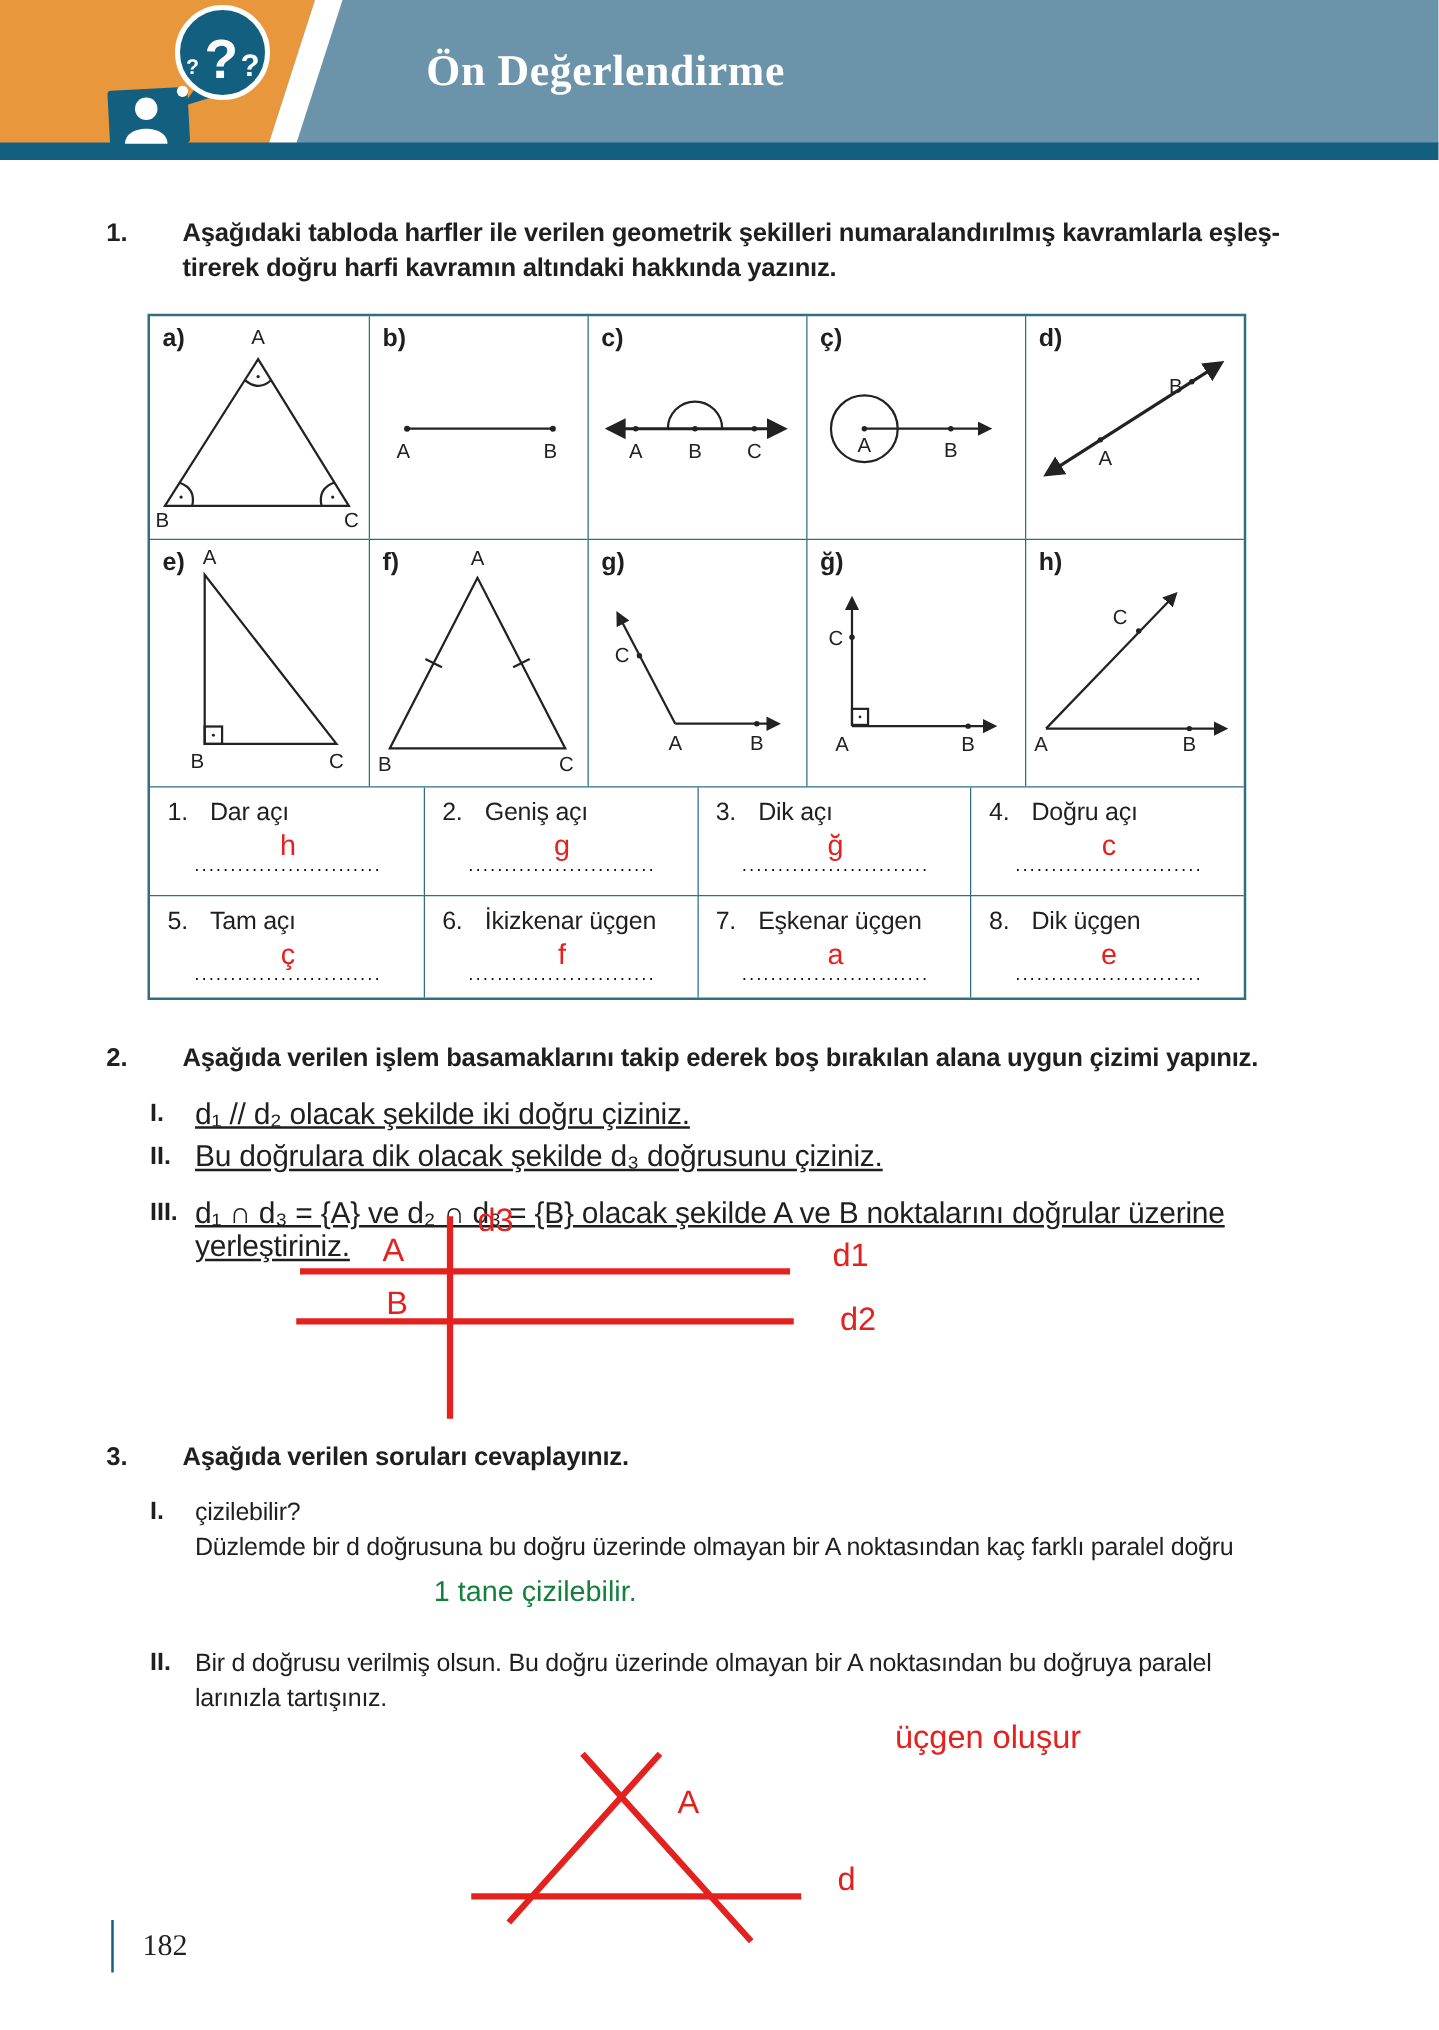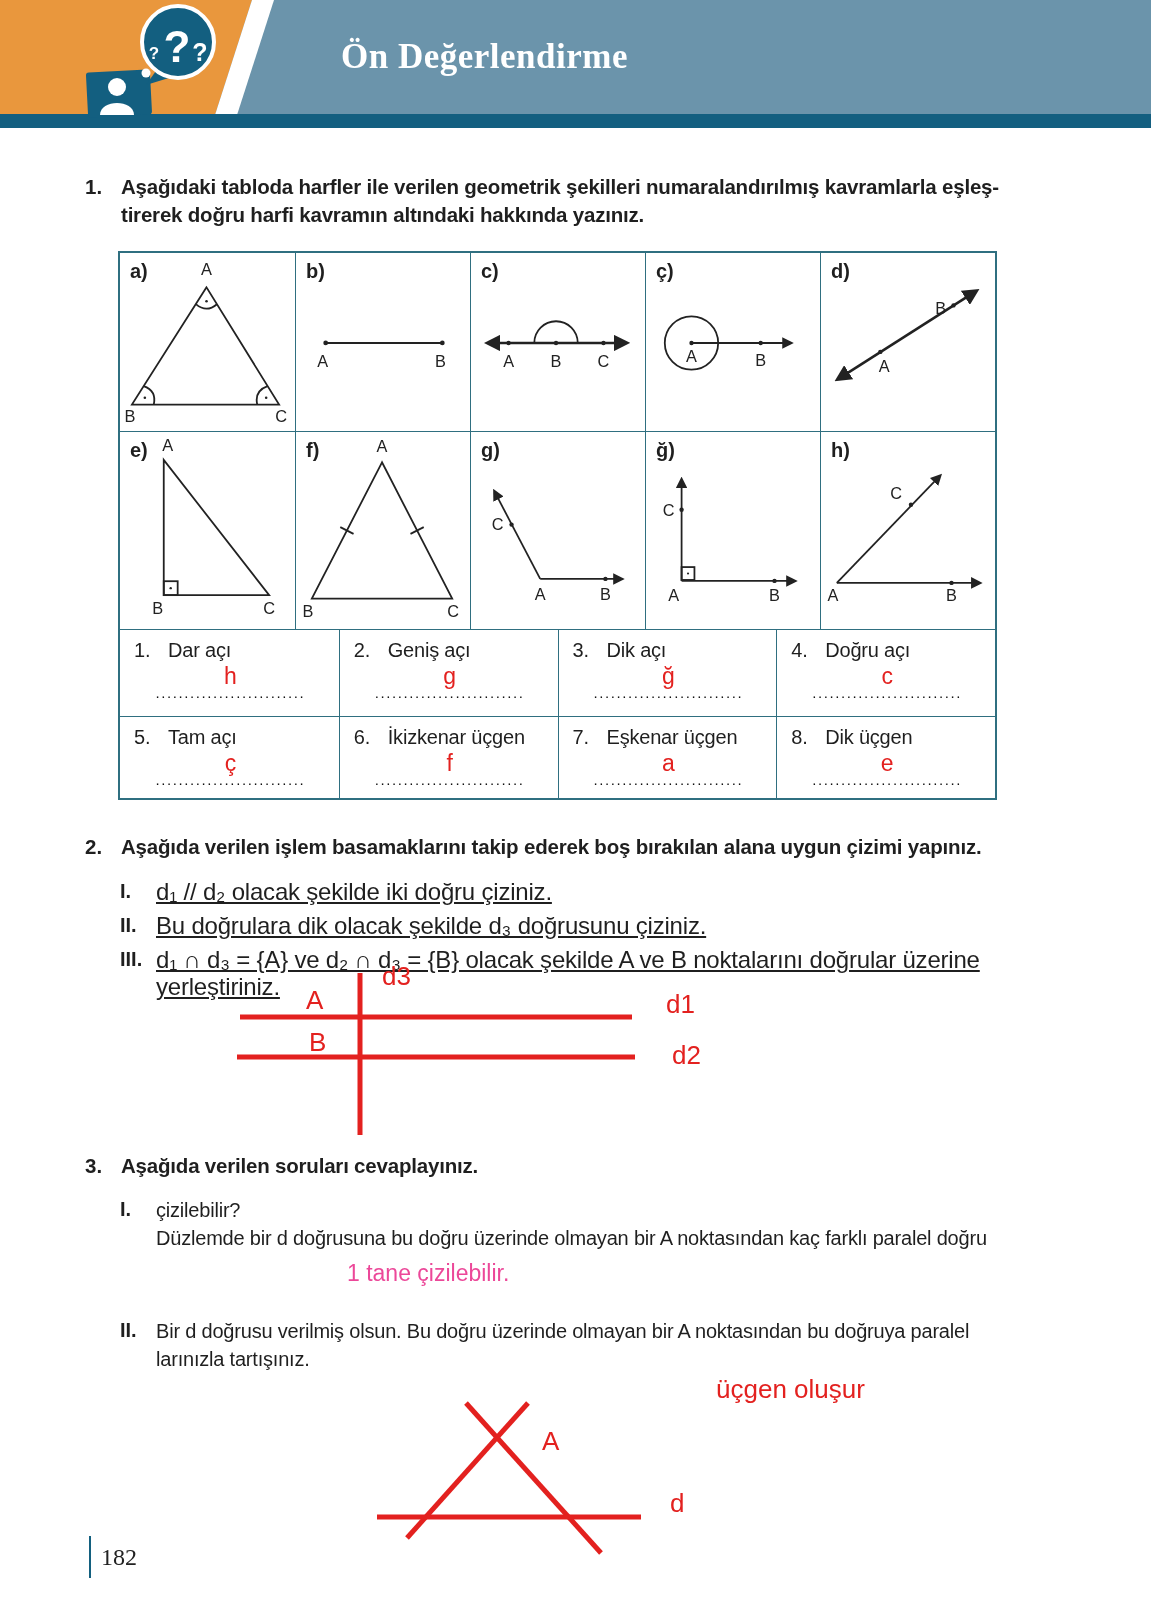--- a/index.html
+++ b/index.html
@@ -9,26 +9,26 @@
   
   header{position:absolute;top:0;left:0;width:1151px;height:128px;}
   .hdr-svg{position:absolute;top:0;left:0;display:block;}
   h1.title{position:absolute;top:37px;left:341px;margin:0;color:#fff;
     font-size:35px;font-weight:bold;letter-spacing:.5px;font-family:Liberation Serif, serif;}
 
   
   .qsec{position:absolute;left:85px;width:990px;}
   .qrow{display:flex;align-items:flex-start;}
   .qnum{width:36px;flex:0 0 36px;font-weight:bold;font-size:20.5px;line-height:28px;}
-  .qtext{font-weight:bold;font-size:20.5px;line-height:28px;letter-spacing:-0.2px;}
+  .qtext{font-weight:bold;font-size:20.5px;line-height:28px;letter-spacing:-0.2px;margin-left:25px;}
   .stepsrow{display:flex;margin-top:10px;}
   .stepnum{width:36px;flex:0 0 36px;margin-left:35px;font-weight:bold;font-size:20px;line-height:27px;}
   .steptext{font-size:24px;line-height:27px;letter-spacing:-0.2px;text-decoration:underline;}
   .itemlines div{font-size:20px;line-height:28px;letter-spacing:-0.2px;}
-  .answer-inline{color:#ec4899;font-size:23px;margin:8px 0 0 262px;}
+  .answer-inline{color:#15803d;font-size:23px;margin:8px 0 0 262px;}
 
   
   .tbl{margin:22px 0 0 33px;width:879px;border:2.2px solid #2f6f80;box-sizing:border-box;background:#fff;}
   .shape-grid{display:grid;grid-template-columns:repeat(5,1fr);}
   .shape-cell{position:relative;height:178px;border-left:1.6px solid #2f6f80;box-sizing:border-box;}
   .shape-grid .shape-cell:nth-child(5n+1){border-left:none;}
   .shape-grid .shape-cell:nth-child(n+6){height:198px;border-top:1.6px solid #2f6f80;}
   .cellkey{position:absolute;top:7px;left:10px;font-weight:bold;font-size:20px;z-index:2;}
   .shape-cell svg{display:block;width:100%;height:100%;}
   .concept-grid{display:grid;grid-template-columns:repeat(4,1fr);border-top:1.6px solid #2f6f80;}
@@ -49,21 +49,21 @@
   .shape-cell text{font-size:16.5px;fill:#222;text-anchor:middle;
     font-family:"Liberation Sans","DejaVu Sans",sans-serif;}
 
   
   .annot{position:absolute;top:0;left:0;pointer-events:none;z-index:6;}
   .rl{stroke:#e3211f;stroke-width:5px;fill:none;}
   .rt{fill:#e3211f;font-size:26px;font-family:"Liberation Sans","DejaVu Sans",sans-serif;}
 
   
   .pagenum{position:absolute;left:89px;top:1536px;border-left:2.5px solid #13607f;
-    padding-left:10px;height:42px;line-height:42px;
+    padding-left:23px;height:42px;line-height:42px;
     font-family:"Liberation Serif","DejaVu Serif",serif;font-size:24px;color:#222;text-align:right;}
 
   
   .bubble-q{fill:#fff;font-weight:bold;font-family:"Liberation Sans","DejaVu Sans",sans-serif;text-anchor:middle;}
 </style>
 </head>
 <body>
 
 <svg width="0" height="0" style="position:absolute">
   <defs>
@@ -315,21 +315,21 @@
       <div class="qtext">Aşağıda verilen işlem basamaklarını takip ederek boş bırakılan alana uygun çizimi yapınız.</div>
     </div>
     <div class="stepsrow" style="margin-top:17px;">
       <span class="stepnum">I.</span>
       <span class="steptext">d₁ // d₂ olacak şekilde iki doğru çiziniz.</span>
     </div>
     <div class="stepsrow" style="margin-top:7px;">
       <span class="stepnum">II.</span>
       <span class="steptext">Bu doğrulara dik olacak şekilde d₃ doğrusunu çiziniz.</span>
     </div>
-    <div class="stepsrow" style="margin-top:7px;">
+    <div class="stepsrow" style="margin-top:18px;">
       <span class="stepnum">III.</span>
       <span class="steptext">d₁ ∩ d₃ = {A} ve d₂ ∩ d₃ = {B} olacak şekilde A ve B noktalarını doğrular üzerine yerleştiriniz.</span>
     </div>
   </section>
 
   <section class="qsec" style="top:1152px;">
     <div class="qrow">
       <span class="qnum">3.</span>
       <div class="qtext">Aşağıda verilen soruları cevaplayınız.</div>
     </div>

